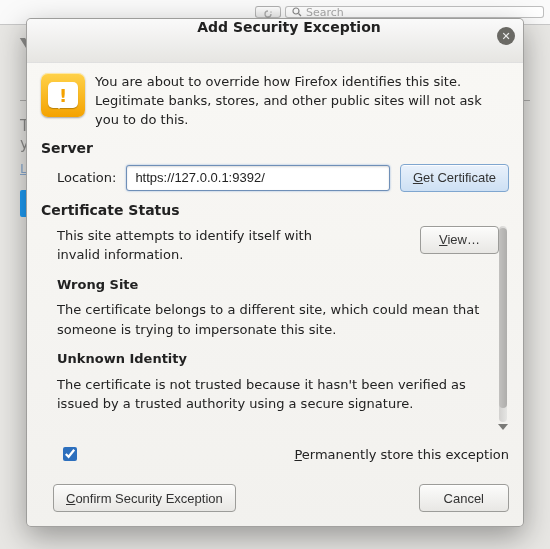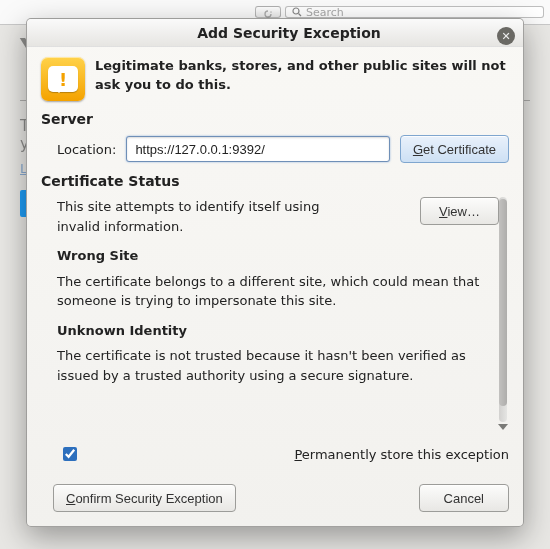--- a/index.html
+++ b/index.html
@@ -69,23 +69,23 @@
     width: 498px;
     height: 509px;
     background: linear-gradient(#f9f8f5,#f2f1ee);
     border: 1px solid rgba(0,0,0,0.35);
     border-radius: 5px;
     box-shadow: 0 10px 30px rgba(0,0,0,0.35), 0 1px 0 rgba(255,255,255,0.7) inset;
     display: flex;
     flex-direction: column;
   }
   .titlebar {
-    height: 28px;
-    display: flex;
-    align-items: center;
+    height: 44px;
+    display: flex;
+    align-items: flex-start;
     justify-content: center;
     position: relative;
     border-top-left-radius: 5px;
     border-top-right-radius: 5px;
     background: linear-gradient(#fafafa,#e6e5e2);
     border-bottom: 1px solid rgba(0,0,0,0.1);
     padding-left: 28px;
   }
   .titlebar .title { font-weight: bold; font-size: 14px; }
   .close-btn {
@@ -133,21 +133,21 @@
     font-size: 18px;
   }
   .warn-icon .bubble:after {
     content: "";
     position: absolute;
     bottom: -6px; left: 6px;
     border: 5px solid transparent;
     border-top-color: #fff;
   }
   .warning-text { font-size: 13px; line-height: 1.45; }
-  .warning-text .line2 { font-weight: bold; }
+  .warning-text .line2 { font-weight: normal; }
 
   .section-heading {
     font-weight: bold;
     font-size: 14px;
     margin-top: 2px;
   }
 
   .location-row {
     display: flex;
     align-items: center;
@@ -286,37 +286,38 @@
       <span>✕</span>
     </div>
   </div>
 
   <div class="dialog-body">
     <div class="warning-row">
       <div class="warn-icon">
         <div class="bubble">!</div>
       </div>
       <div class="warning-text">
+        <div>You are about to override how Firefox identifies this site.</div>
         <div class="line2">Legitimate banks, stores, and other public sites will not ask you to do this.</div>
       </div>
     </div>
 
     <div class="section-heading">Server</div>
 
     <div class="location-row">
       <div class="location-label">Location:</div>
       <input class="location" type="text" value="https://127.0.0.1:9392/" style="">
       <button class="btn get-cert"><span class="u">G</span>et Certificate</button>
     </div>
 
     <div class="section-heading">Certificate Status</div>
 
     <div class="status-region">
       <div class="status-content">
-        <p style="max-width:300px">This site attempts to identify itself using invalid information.</p>
+        <p style="max-width:300px">This site attempts to identify itself with invalid information.</p>
         <div class="sub-heading">Wrong Site</div>
         <p>The certificate belongs to a different site, which could mean that someone is trying to impersonate this site.</p>
         <div class="sub-heading">Unknown Identity</div>
         <p>The certificate is not trusted because it hasn't been verified as issued by a trusted authority using a secure signature.</p>
       </div>
 
       <div class="view-btn-wrap">
         <button class="btn" style="padding:0 18px"><span class="u">V</span>iew…</button>
       </div>
 

